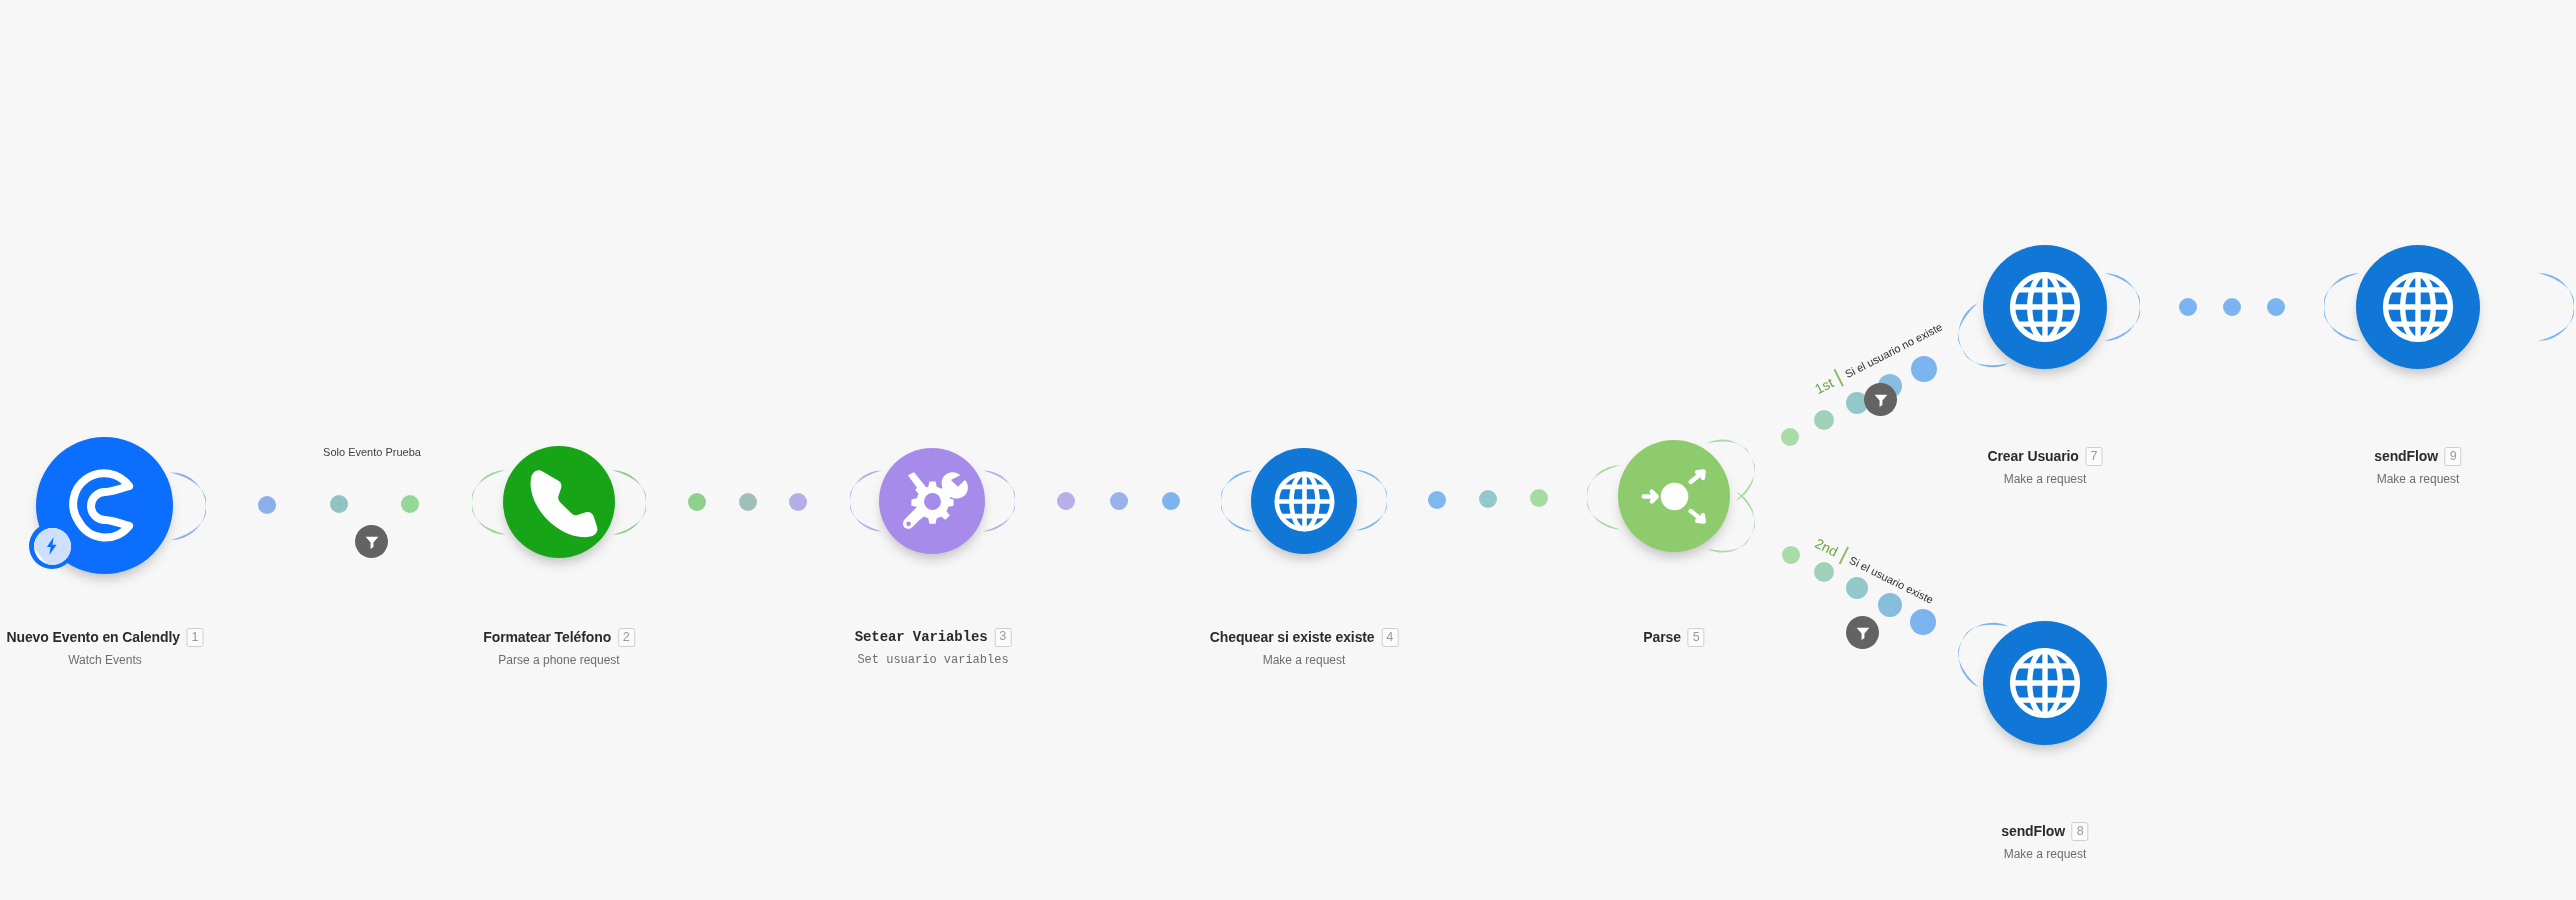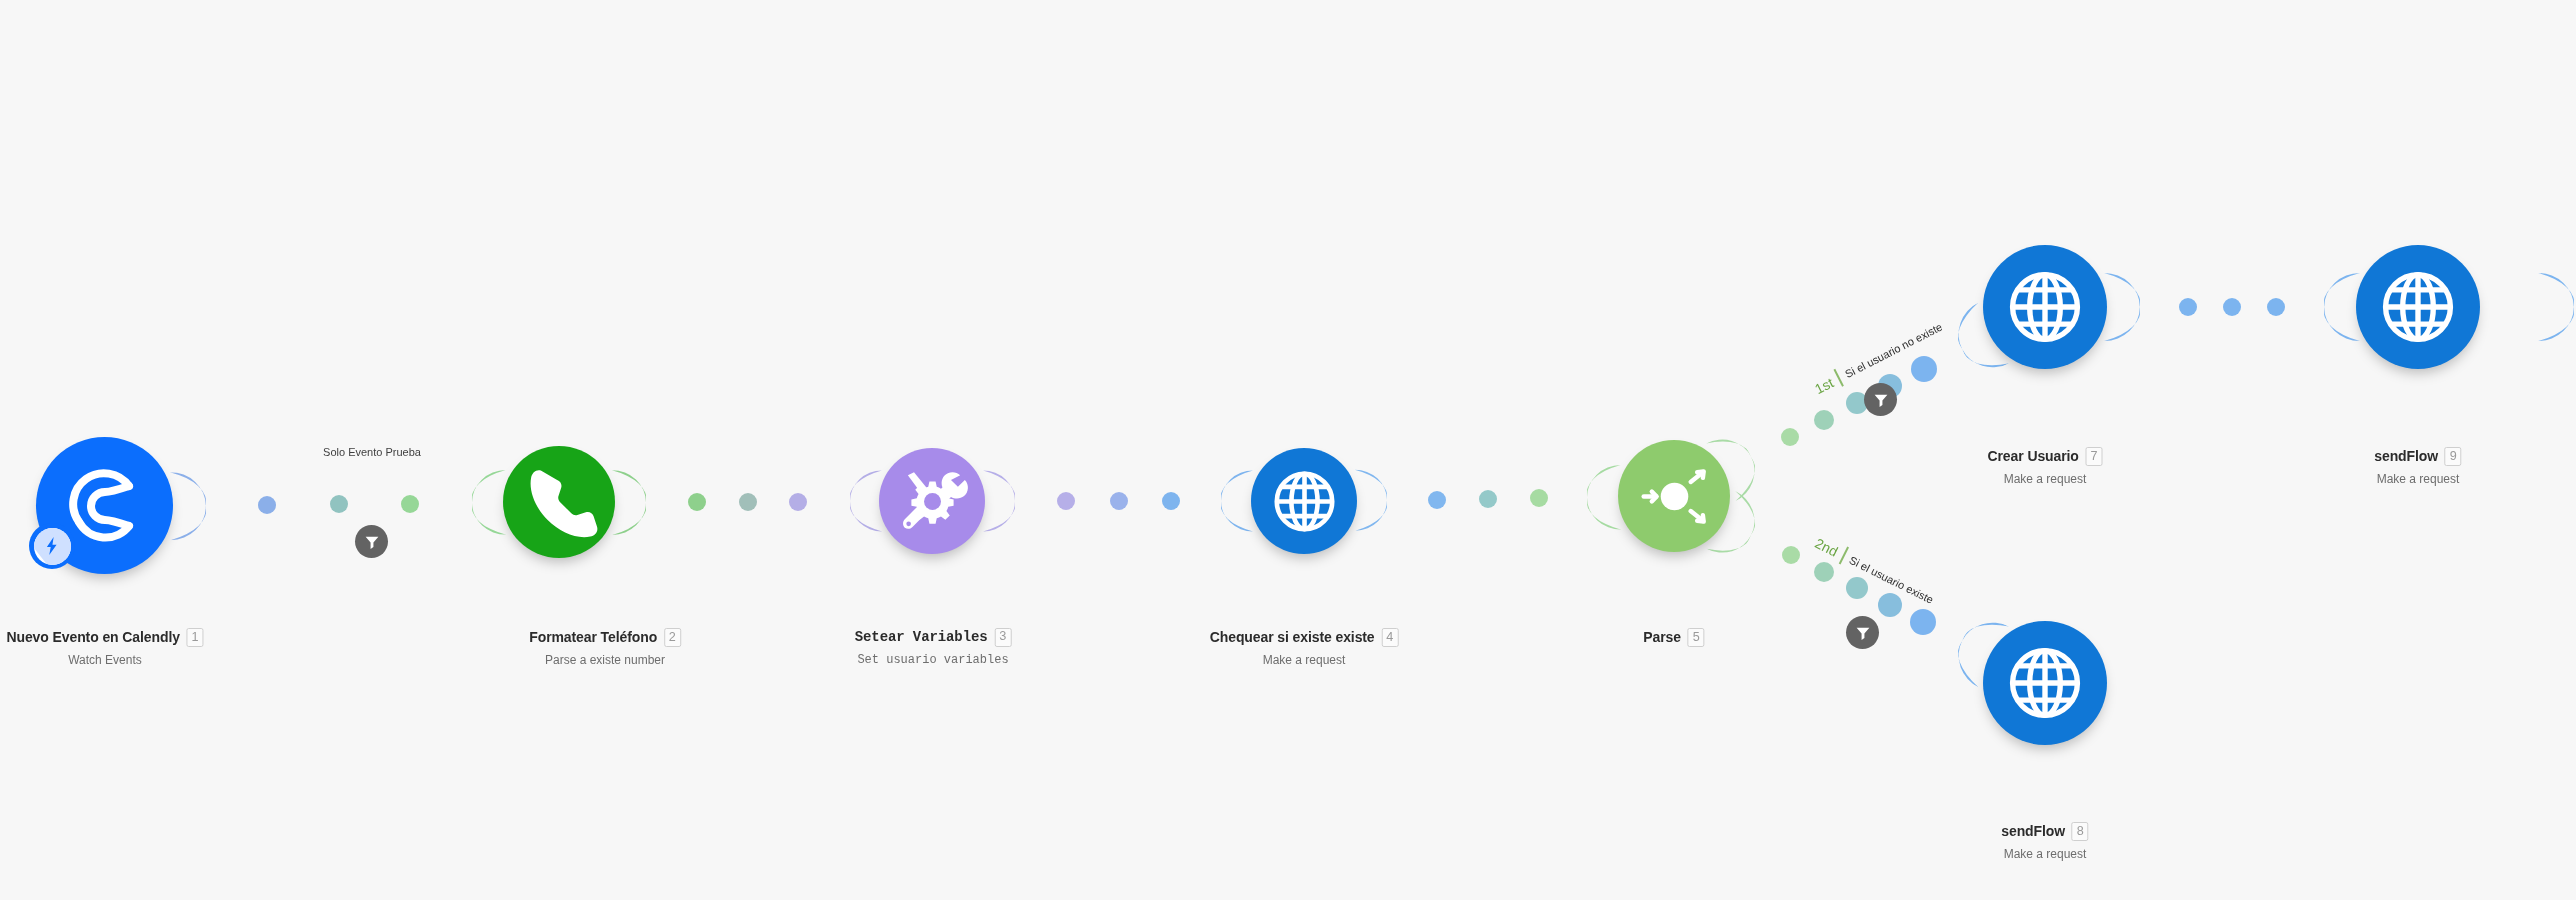--- a/index.html
+++ b/index.html
@@ -313,26 +313,26 @@
       </div>
       <div class="mod-sub">Watch Events</div>
     </div>
     <div class="mod-circle" style="left: 503px; top: 446px; width: 112px; height: 112px; background: rgb(23, 164, 23);">
       <span>
         <svg width="81" height="81" viewBox="0 0 24 24">
       <path fill="#ffffff" d="M6.6 2.6 C5.1 2.1 3.9 3.2 3.6 4.6 c-.8 4.1 1.3 9 4.9 12.6 3.6 3.6 8.5 5.7 12.6 4.9 1.4-.3 2.5-1.5 2-3 l-1-3 c-.3-1-1.3-1.5-2.3-1.2l-2.5.8c-.6.2-1.3 0-1.8-.5l-3.3-3.3 c-.5-.5-.7-1.2-.5-1.8l.8-2.5 c.3-1-.2-2-1.2-2.3 z"></path>
     </svg>
       </span>
     </div>
-    <div class="mod-label" style="left: 559px; top: 628px; margin-left: 46px;">
+    <div class="mod-label" style="left: 559px; top: 628px;">
       <div class="mod-title-row">
         <span class="mod-title">Formatear Teléfono</span>
         <span class="mod-num">2</span>
       </div>
-      <div class="mod-sub">Parse a existe number</div>
+      <div class="mod-sub">Parse a phone request</div>
     </div>
     <div class="mod-circle" style="left: 879px; top: 448px; width: 106px; height: 106px; background: rgb(167, 139, 234);">
       <span>
         <svg width="77" height="77" viewBox="0 0 100 100">
       <g fill="#ffffff">
 
         <path d="M18 16 L26 12 L60 54 L52 62 Z"></path>
 
         <path d="M86 16 C80 10 70 11 65 17 c-4 5 -4 12 -1 17 l-9 9 l10 10 l9-9 c5 3 12 3 17-1 6-5 7-15 1-21 l-9 9 l-9-9 z"></path>
 

